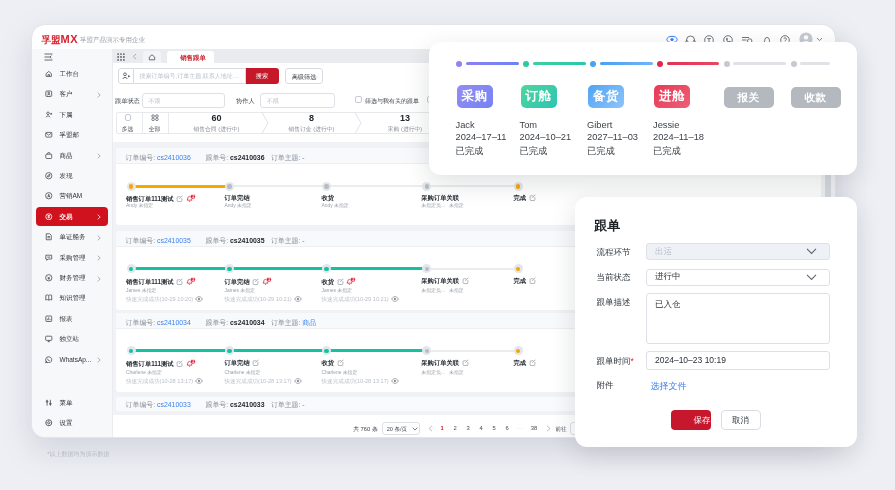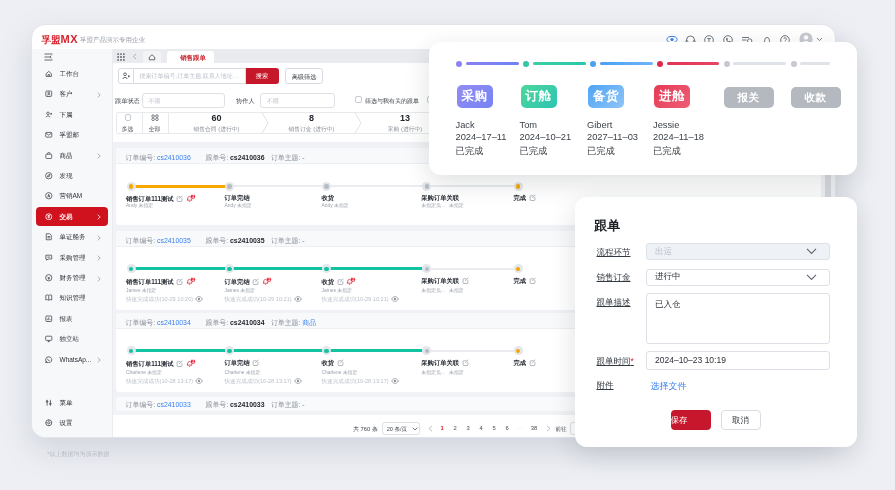--- a/index.html
+++ b/index.html
@@ -9,21 +9,21 @@
 .bk{color:#23272e;font-weight:bold;}
 .stitle{position:absolute;font-size:6.3px;font-weight:bold;color:#262b33;white-space:nowrap;line-height:7px;display:flex;align-items:center;gap:2.5px;}
 .ssub{position:absolute;font-size:4.9px;color:#99a0aa;white-space:nowrap;line-height:6px;}
 .sthird{position:absolute;font-size:5.6px;color:#b9bfc8;white-space:nowrap;line-height:7px;}
 .dot{position:absolute;width:9px;height:9px;border-radius:50%;background:#e3e6ea;}
 .dot i{position:absolute;left:2.25px;top:2.25px;width:4.5px;height:4.5px;border-radius:50%;display:block;}
 .tl-base{position:absolute;height:2px;background:#eaecef;border-radius:1px;}
 .badge{position:absolute;height:22.5px;width:36px;border-radius:5px;color:#fff;font-size:12.5px;font-weight:bold;text-align:center;line-height:22.5px;letter-spacing:0.5px;}
 .badge.gray{height:21.5px;width:50px;font-size:10.5px;line-height:21.5px;background:#b4b8bf;letter-spacing:0.5px;}
 .ptxt{position:absolute;font-size:9.3px;color:#3c4249;white-space:nowrap;}
-.flabel{position:absolute;left:596.5px;font-size:8.5px;color:#333a42;white-space:nowrap;text-decoration:underline;}
+.flabel{position:absolute;left:596.5px;font-size:8.5px;color:#333a42;white-space:nowrap;}
 .fbox{position:absolute;left:646px;width:184px;border:1px solid #dde0e6;border-radius:3px;background:#fff;font-size:8.5px;color:#2b3138;}
 .fbox .v{position:absolute;left:8px;top:50%;transform:translateY(-50%);white-space:nowrap;}
 .si{position:absolute;left:41px;width:67px;height:15px;font-size:6.5px;color:#2b3036;}
 .si svg{position:absolute;left:4px;top:3.5px;}
 .si .t{position:absolute;left:18.5px;top:3.5px;white-space:nowrap;line-height:8px;}
 .num{position:absolute;font-size:5.8px;color:#464c55;text-align:center;width:12px;}
 </style></head><body>
 <div class="abs" style="left:31px;top:24px;width:805px;height:414px;background:#fff;border:1px solid #e2e4ea;border-radius:14px;box-shadow:0 12px 30px rgba(110,120,140,.22);"></div>
 <div class="abs" style="left:41.5px;top:33px;font-size:9.8px;font-weight:bold;color:#d7232e;white-space:nowrap;"><span style="font-size:9.5px;">孚盟</span><span style="font-size:11px;letter-spacing:0.5px;">MX</span></div>
 <div class="abs" style="left:79.9px;top:35.5px;font-size:6.5px;color:#9aa0a8;white-space:nowrap;">孚盟产品演示专用企业</div>
@@ -566,30 +566,30 @@
 <div class="ptxt" style="left:653px;top:145.1px;">已完成</div>
 <div class="abs" style="left:575px;top:197px;width:282px;height:250px;background:#fff;border-radius:12px;box-shadow:0 8px 26px rgba(31,35,41,.14);"></div>
 <div class="abs" style="left:594.3px;top:217px;font-size:13px;font-weight:bold;color:#1d2126;">跟单</div>
 <div class="flabel" style="top:246.5px;">流程环节</div>
 <div class="fbox" style="top:243px;height:17px;background:#eef1f5;">
     <span class="v" style="color:#b9bec8;">出运</span>
     <svg width="11" height="7" viewBox="0 0 11 7" style="position:absolute;right:12px;top:50%;margin-top:-3.5px;">
       <path d="M1 0.9 5.5 5.4 10 0.9" fill="none" stroke="#5f6670" stroke-width="1.1"></path>
     </svg>
   </div>
-<div class="flabel" style="top:272px;">销售订金</div>
+<div class="flabel" style="top:272px;">当前状态</div>
 <div class="fbox" style="top:268.5px;height:17px;">
     <span class="v">进行中</span>
     <svg width="11" height="7" viewBox="0 0 11 7" style="position:absolute;right:12px;top:50%;margin-top:-3.5px;">
       <path d="M1 0.9 5.5 5.4 10 0.9" fill="none" stroke="#5f6670" stroke-width="1.1"></path>
     </svg>
   </div>
 <div class="flabel" style="top:297px;">跟单描述</div>
 <div class="fbox" style="top:292.5px;height:51px;">
     <span style="position:absolute;left:8px;top:5px;">已入仓</span>
   </div>
 <div class="flabel" style="top:355.5px;">跟单时间<span style="color:#e01f35;">*</span></div>
 <div class="fbox" style="top:351px;height:18.5px;">
     <span class="v">2024–10–23 10:19</span>
   </div>
 <div class="flabel" style="top:380px;">附件</div>
 <div class="abs" style="left:650.5px;top:379.5px;font-size:9px;color:#3b82f0;">选择文件</div>
-<div class="abs" style="left:670.5px;top:409.5px;width:40px;height:20.5px;background:#c7172c;border-radius:4px;color:#fff;font-size:8.5px;text-align:left;line-height:20.5px;">保存</div>
+<div class="abs" style="left:670.5px;top:409.5px;width:40px;height:20.5px;background:#c7172c;border-radius:4px;color:#fff;font-size:8.5px;text-align:right;line-height:20.5px;">保存</div>
 <div class="abs" style="left:720.5px;top:409.5px;width:40px;height:20.5px;background:#fff;border:1px solid #d9dce2;border-radius:4px;color:#33383f;font-size:8.5px;text-align:center;line-height:18.5px;">取消</div>
 </body></html>

